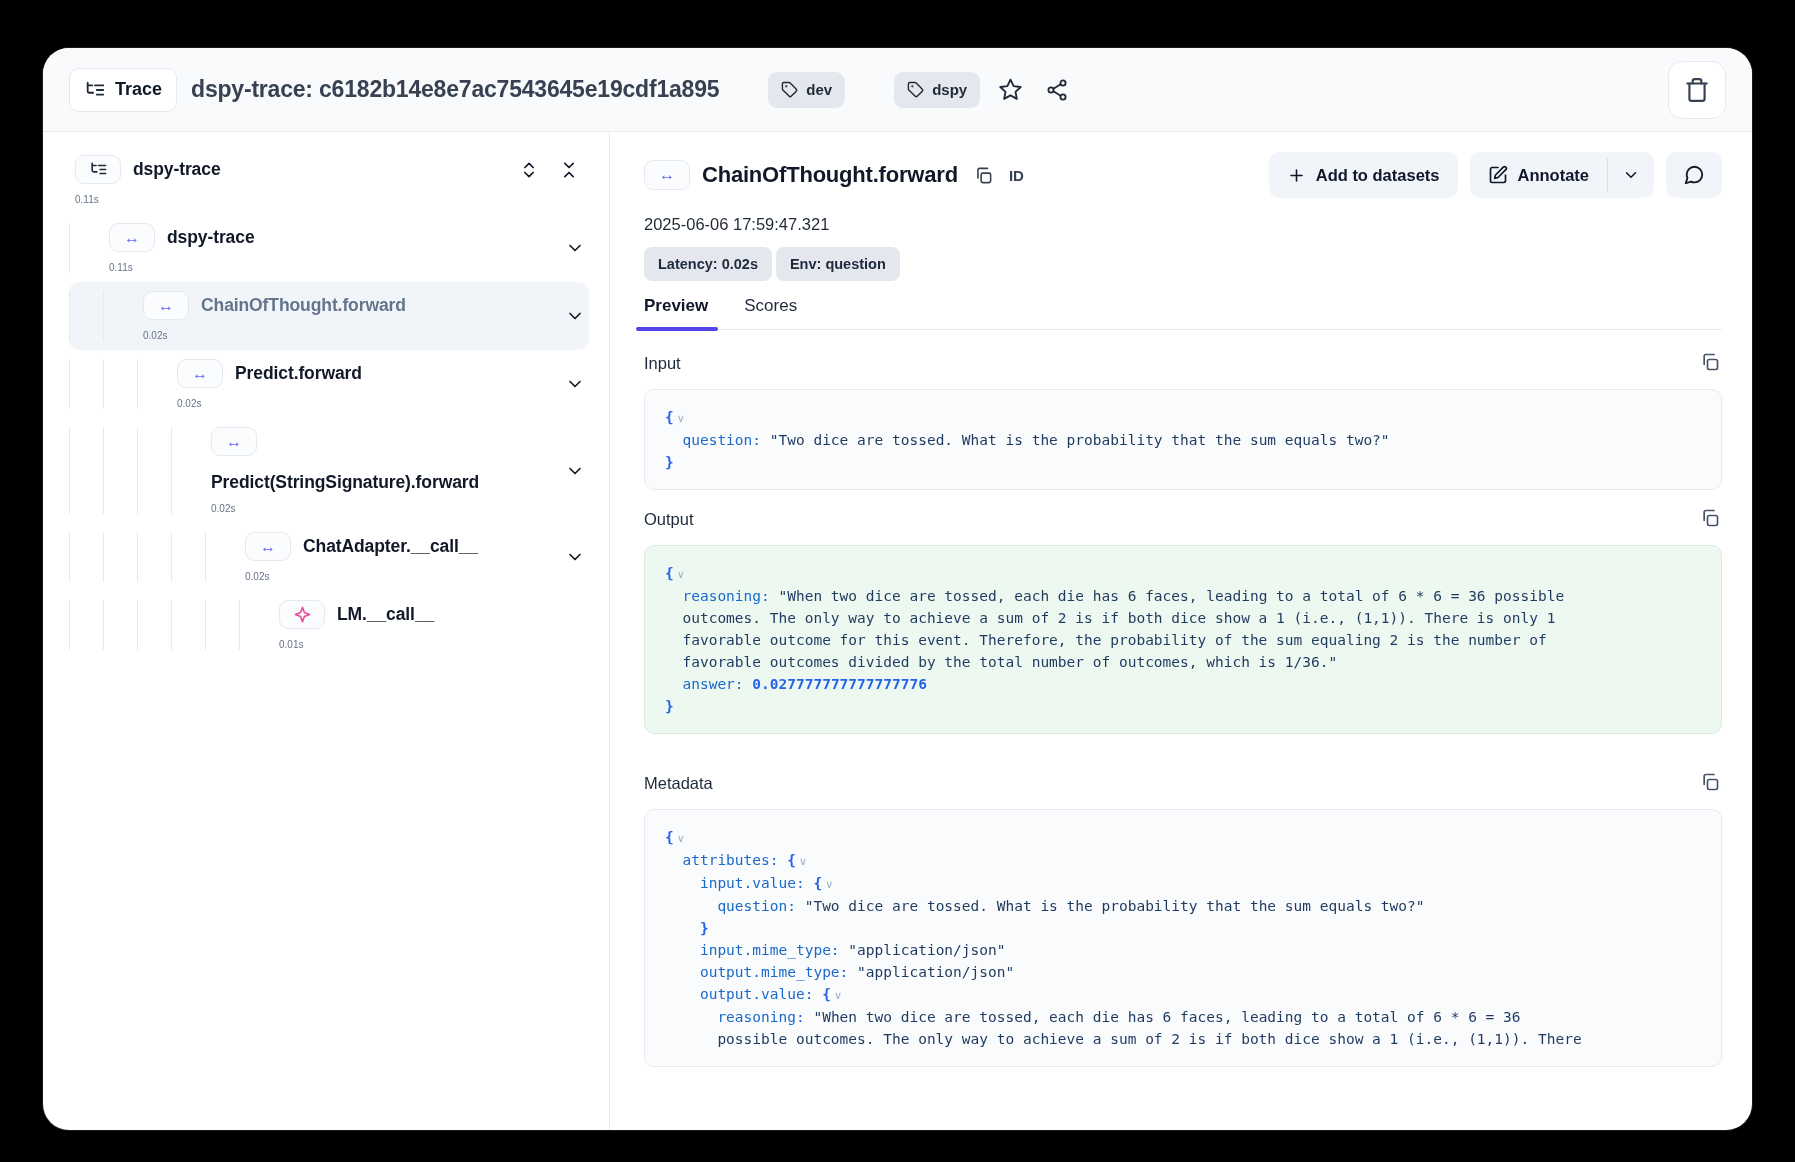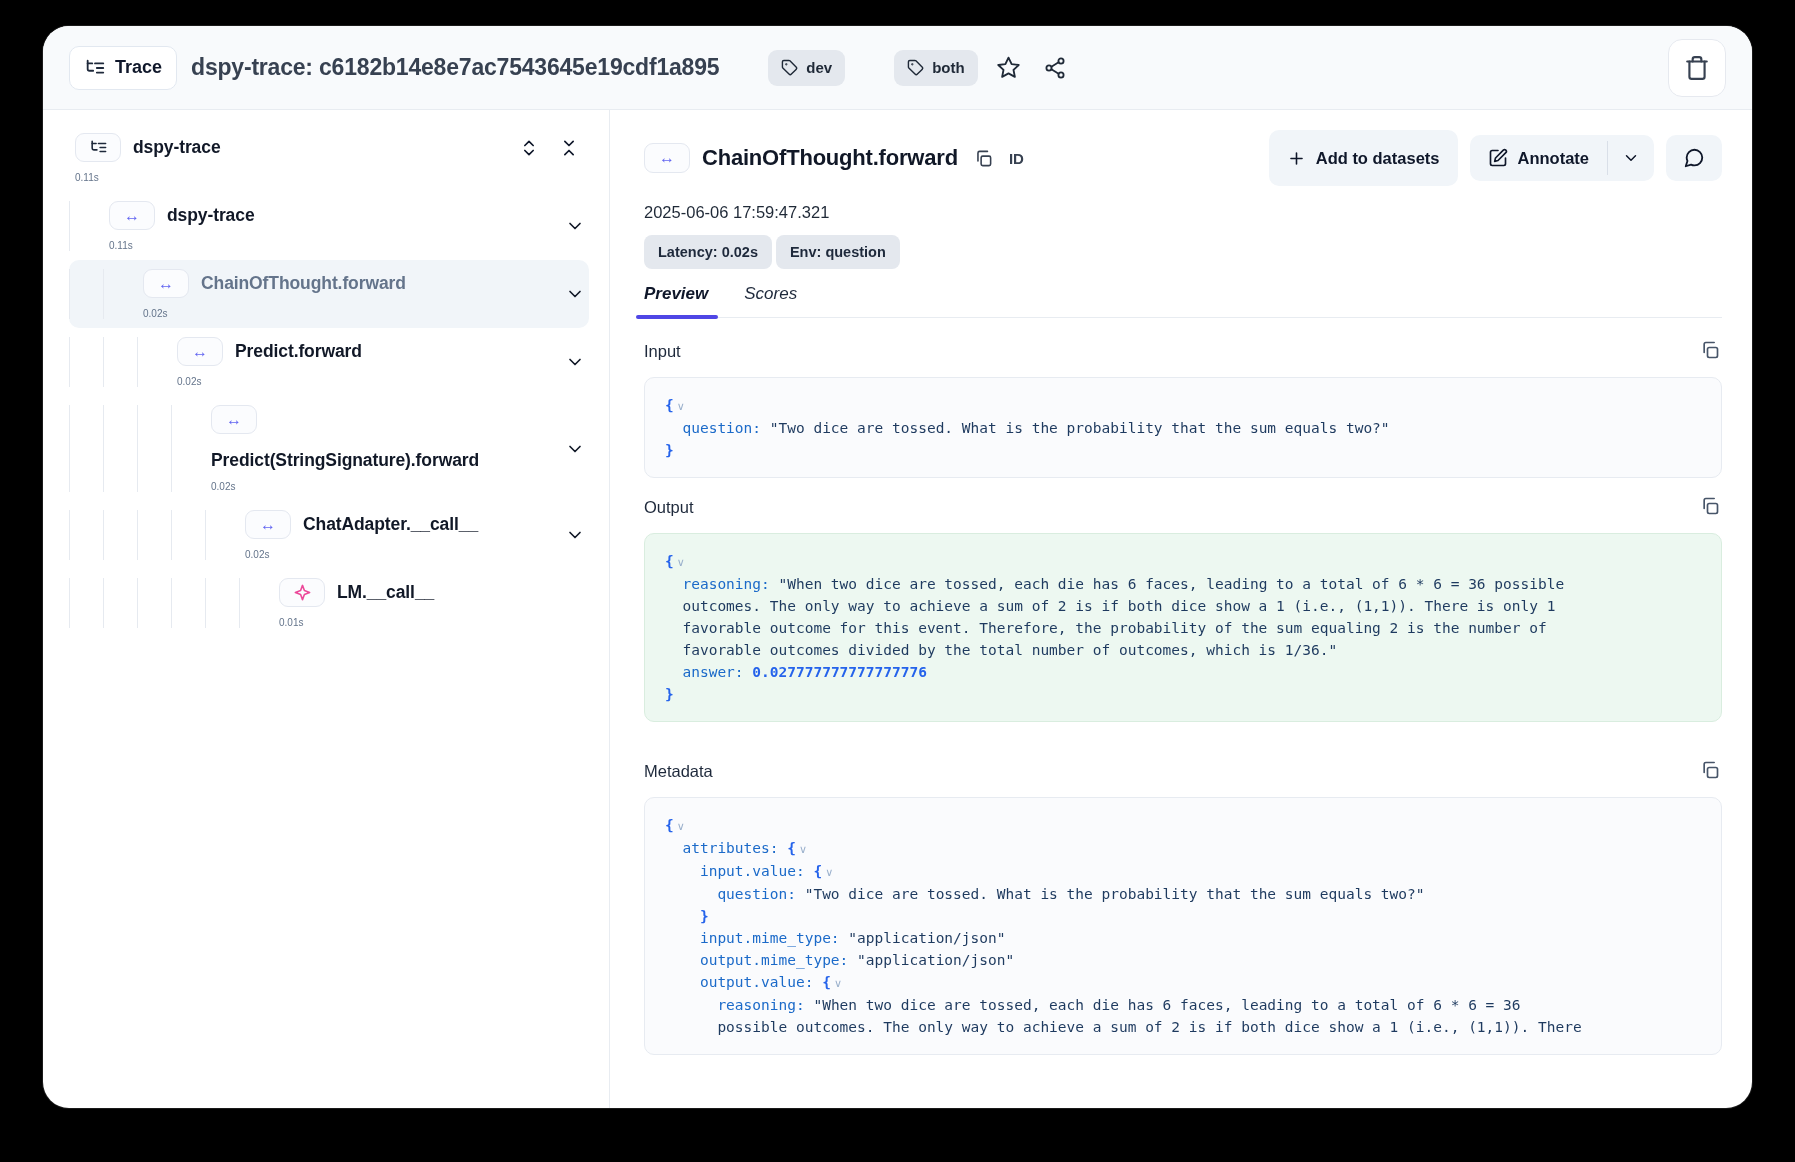--- a/index.html
+++ b/index.html
@@ -1,18 +1,18 @@
 <!DOCTYPE html>
 <html><head>
 <meta charset="utf-8">
 <style>
   * { margin:0; padding:0; box-sizing:border-box; }
   html,body { width:1795px; height:1162px; background:#000; overflow:hidden;
               font-family:"Liberation Sans", sans-serif; }
-  .card { position:absolute; left:43px; top:26px; width:1709px; height:1082px;
+  .card { position:absolute; left:43px; top:48px; width:1709px; height:1082px;
           background:#fff; border-radius:26px; overflow:hidden; display:flex; flex-direction:column;
           box-shadow:0 0 0 1px #1a1a1a; }
 
   
   .titlebar { height:84px; flex:0 0 84px; background:#f8fafc; border-bottom:1px solid #e8ecf1;
               display:flex; align-items:center; padding:0 26px; gap:14px; }
   .type-badge { display:inline-flex; align-items:center; gap:9px; background:#fff;
                 border:1px solid #e2e8f0; border-radius:10px; height:44px; padding:0 14px;
                 font-size:18px; font-weight:700; color:#0f172a; }
   .type-badge svg { stroke:#1e293b; }
@@ -69,40 +69,40 @@
   
   .m-row1 { display:flex; align-items:center; gap:12px; }
   .m-badge { display:inline-flex; align-items:center; justify-content:center; border:1px solid #e4e8f0;
              background:#fbfcfe; border-radius:9px; height:30px; min-width:46px; }
   .m-badge .arrow { color:#6366f1; font-weight:700; font-size:16px; }
   .m-title { font-size:22px; font-weight:700; color:#111827; letter-spacing:-0.2px; }
   .id-copy svg { stroke:#374151; }
   .id-label { font-size:15px; font-weight:600; color:#374151; }
   .m-actions { margin-left:auto; display:flex; align-items:center; gap:12px; }
   .btn { display:inline-flex; align-items:center; gap:10px; background:#f1f5f9; border:none;
-         border-radius:10px; height:56px; padding:0 18px; font-size:16.5px; font-weight:600;
+         border-radius:10px; height:46px; padding:0 18px; font-size:16.5px; font-weight:600;
          color:#0f172a; cursor:pointer; font-family:"Liberation Sans",sans-serif; }
   .btn svg { stroke:#0f172a; }
   .split { display:inline-flex; background:#f1f5f9; border-radius:10px; height:46px; align-items:stretch; }
   .split .btn { background:transparent; height:100%; }
   .split .divider { width:1px; background:#d9dfe8; margin:6px 0; }
   .split .chev-part { display:flex; align-items:center; justify-content:center; width:46px;
                       cursor:pointer; background:transparent; border:none; }
   .split .chev-part svg { stroke:#0f172a; }
   .comment-btn { width:56px; height:46px; border-radius:10px; background:#f1f5f9; border:none;
                  display:flex; align-items:center; justify-content:center; cursor:pointer; }
   .comment-btn svg { stroke:#0f172a; }
 
   .m-timestamp { margin-top:17px; font-size:16.5px; color:#1f2937; }
   .m-badges { margin-top:13px; display:flex; gap:4px; }
   .pill { background:#e4e8ee; border-radius:8px; height:34px; display:inline-flex; align-items:center;
           padding:0 14px; font-size:14.5px; font-weight:700; color:#1e293b; }
 
   .m-tabs { margin-top:15px; display:flex; gap:36px; border-bottom:1px solid #e8ecf1; }
-  .tab { font-size:17px; padding-bottom:13px; position:relative; cursor:pointer; color:#1e293b;font-style:italic; }
+  .tab { font-size:17px; padding-bottom:13px; position:relative; cursor:pointer; color:#1e293b; }
   .tab.active { font-weight:700; color:#0f172a; }
   .tab.active::after { content:""; position:absolute; left:-8px; right:-10px; bottom:-2px; height:4px;
                        background:#4f46e5; border-radius:2px; }
 
   
   .content { flex:1; overflow:hidden; padding-top:16px; }
   .sec { margin-top:16px; }
   .sec:first-child { margin-top:4px; }
   .sec.lg-gap { margin-top:36px; }
   .sec-head { display:flex; align-items:center; justify-content:space-between; margin-bottom:12px; }
@@ -141,21 +141,21 @@
           <path d="M12.586 2.586A2 2 0 0 0 11.172 2H4a2 2 0 0 0-2 2v7.172a2 2 0 0 0 .586 1.414l8.704 8.704a2.426 2.426 0 0 0 3.42 0l6.58-6.58a2.426 2.426 0 0 0 0-3.42z"></path>
           <circle cx="7.5" cy="7.5" r="0.6"></circle>
         </svg>
       <span>dev</span>
     </span>
     <span class="tag-pill">
       <svg width="17" height="17" viewBox="0 0 24 24" fill="none" stroke-width="2" stroke-linecap="round" stroke-linejoin="round">
           <path d="M12.586 2.586A2 2 0 0 0 11.172 2H4a2 2 0 0 0-2 2v7.172a2 2 0 0 0 .586 1.414l8.704 8.704a2.426 2.426 0 0 0 3.42 0l6.58-6.58a2.426 2.426 0 0 0 0-3.42z"></path>
           <circle cx="7.5" cy="7.5" r="0.6"></circle>
         </svg>
-      <span>both</span>
+      <span>dspy</span>
     </span>
     <button class="iconbtn" title="">
       <svg width="25" height="25" viewBox="0 0 24 24" fill="none" stroke-width="1.8" stroke-linecap="round" stroke-linejoin="round">
           <polygon points="12 2.5 15 8.8 21.8 9.6 16.8 14.3 18.1 21 12 17.7 5.9 21 7.2 14.3 2.2 9.6 9 8.8"></polygon>
         </svg>
     </button>
     <button class="iconbtn">
       <svg width="24" height="24" viewBox="0 0 24 24" fill="none" stroke-width="1.8" stroke-linecap="round" stroke-linejoin="round">
           <circle cx="18" cy="5" r="2.6"></circle>
           <circle cx="6" cy="12" r="2.6"></circle>

